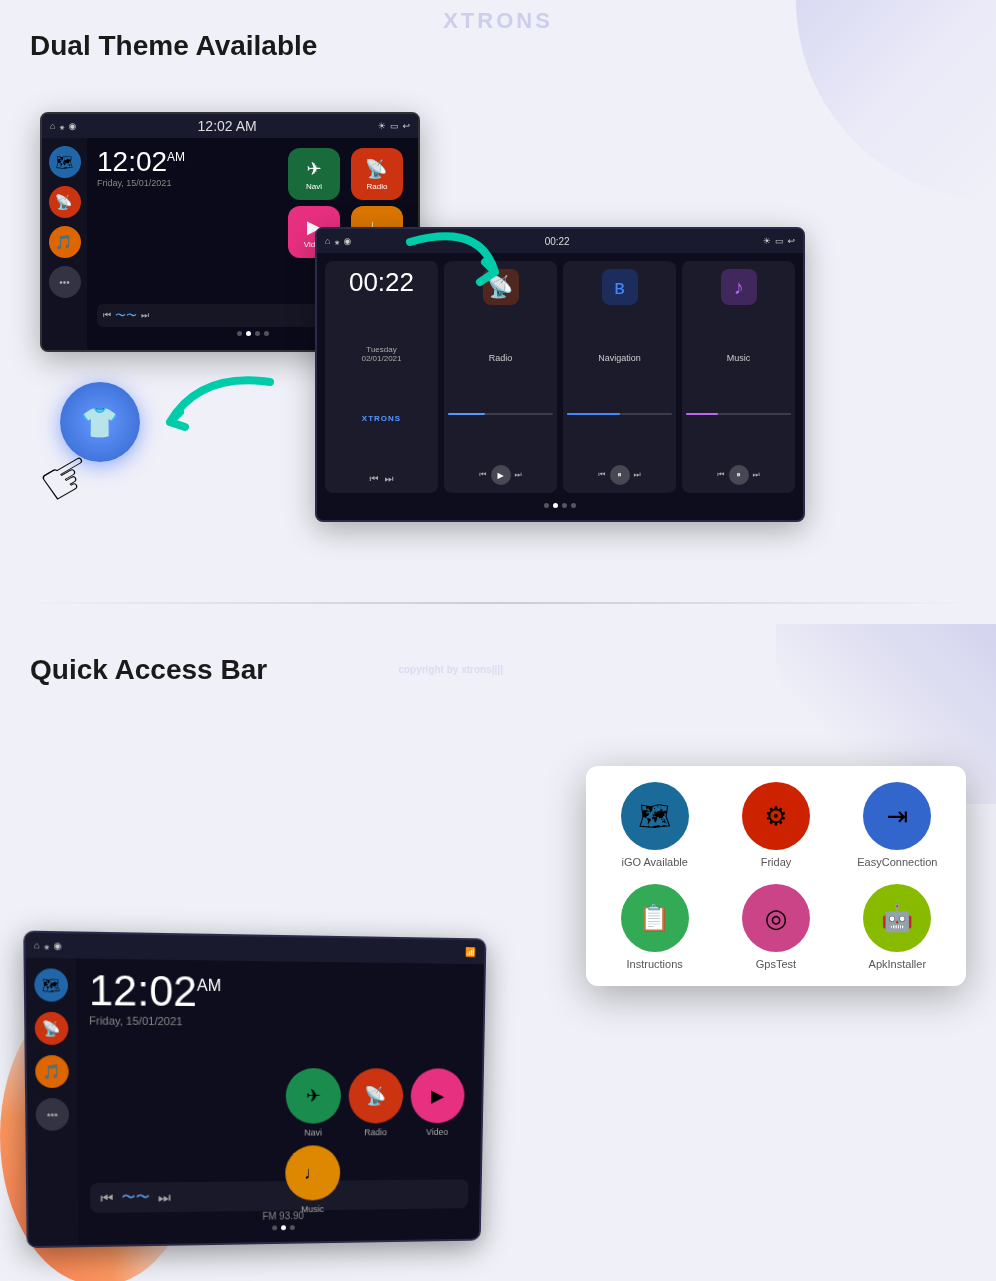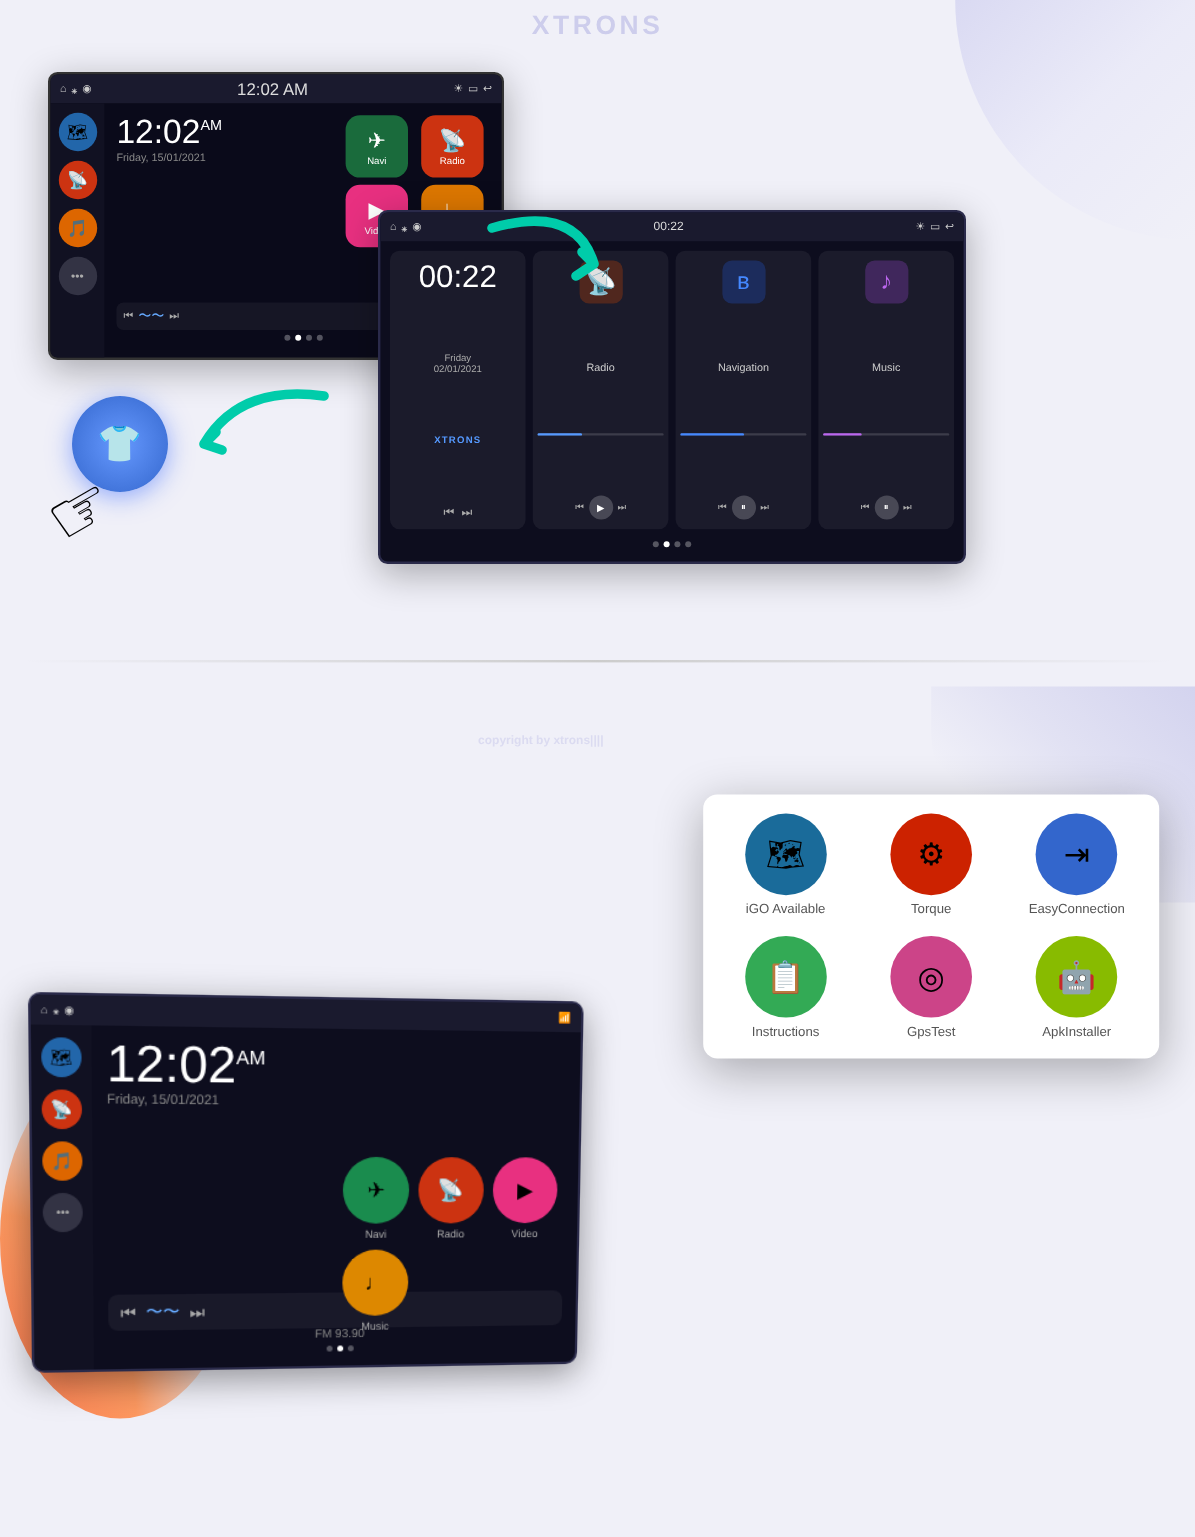--- a/index.html
+++ b/index.html
@@ -549,20 +549,21 @@
   </style>
 </head>
 <body>
 
 <div class="section-dual">
 
   <div class="corner-deco-top-right"></div>
 
   <div class="brand-top watermark">XTRONS</div>
 
+  <h2 class="section-title">Dual Theme Available</h2>
 
   <div class="dual-theme-area">
 
     <div class="screen-mockup screen-left">
 
       <div class="status-bar">
         <div class="status-left">
           <span>⌂</span>
           <span>⁕</span>
           <span>◉</span>
@@ -654,21 +655,21 @@
           <span>▭</span>
           <span>↩</span>
         </div>
       </div>
       <div class="screen-right-content">
         <div class="right-cards">
 
           <div class="card">
             <div class="card-time">00:22</div>
             <div class="card-date">
-              <span>Friday</span><br>
+              <span>Tuesday</span><br>
               <span>02/01/2021</span>
             </div>
             <div class="card-logo">XTRONS</div>
             <div style="display:flex;gap:6px;align-items:center;font-size:10px;color:#aaa;">
               <span style="cursor:pointer;">⏮</span>
               <span style="cursor:pointer;">⏭</span>
             </div>
           </div>
 
           <div class="card">
@@ -745,20 +746,21 @@
 
 <div class="divider"></div>
 
 <div class="section-quick">
 
   <div class="purple-corner"></div>
   <div class="orange-blob"></div>
 
   <div class="watermark" style="top:40px;left:40%;font-size:10px;color:rgba(100,100,200,0.15);">copyright by xtrons||||</div>
 
+  <h2 class="section-title">Quick Access Bar</h2>
 
   <div class="quick-area">
 
     <div class="screen-qa">
       <div class="status-bar">
         <div class="status-left">
           <span>⌂</span>
           <span>⁕</span>
           <span>◉</span>
         </div>
@@ -837,21 +839,21 @@
         <div class="popup-app">
           <div class="popup-app-icon" style="background:#1a6b9a;">
             <span style="font-size:26px;">🗺</span>
           </div>
           <span class="popup-app-label">iGO Available</span>
         </div>
         <div class="popup-app">
           <div class="popup-app-icon" style="background:#cc2200;">
             <span style="font-size:26px;">⚙</span>
           </div>
-          <span class="popup-app-label">Torque</span>
+          <span class="popup-app-label">Friday</span>
         </div>
         <div class="popup-app">
           <div class="popup-app-icon" style="background:#3366cc;">
             <span style="font-size:26px;">⇥</span>
           </div>
           <span class="popup-app-label">EasyConnection</span>
         </div>
 
         <div class="popup-app">
           <div class="popup-app-icon" style="background:#33aa55;">

